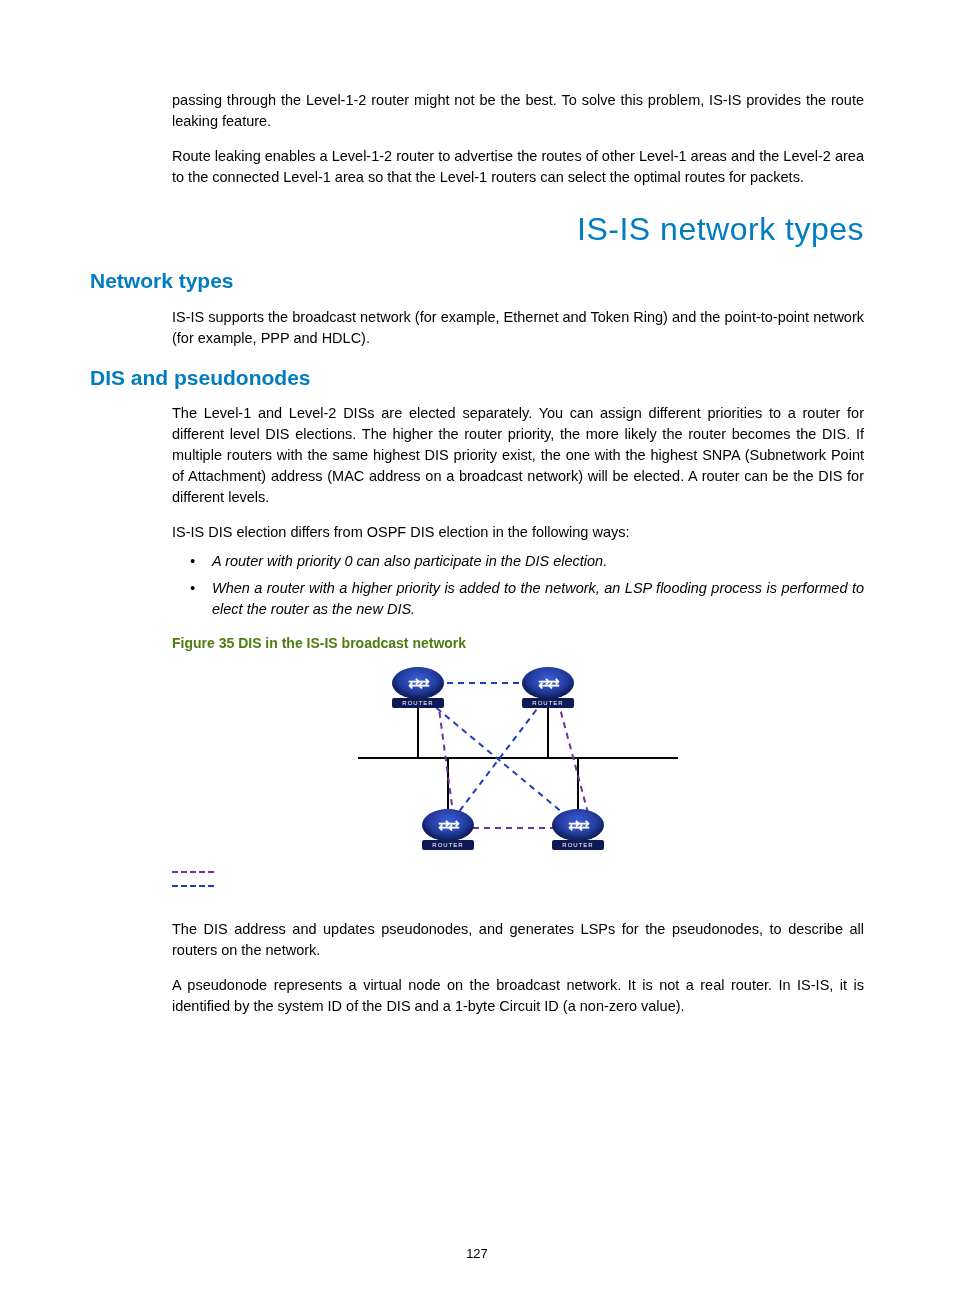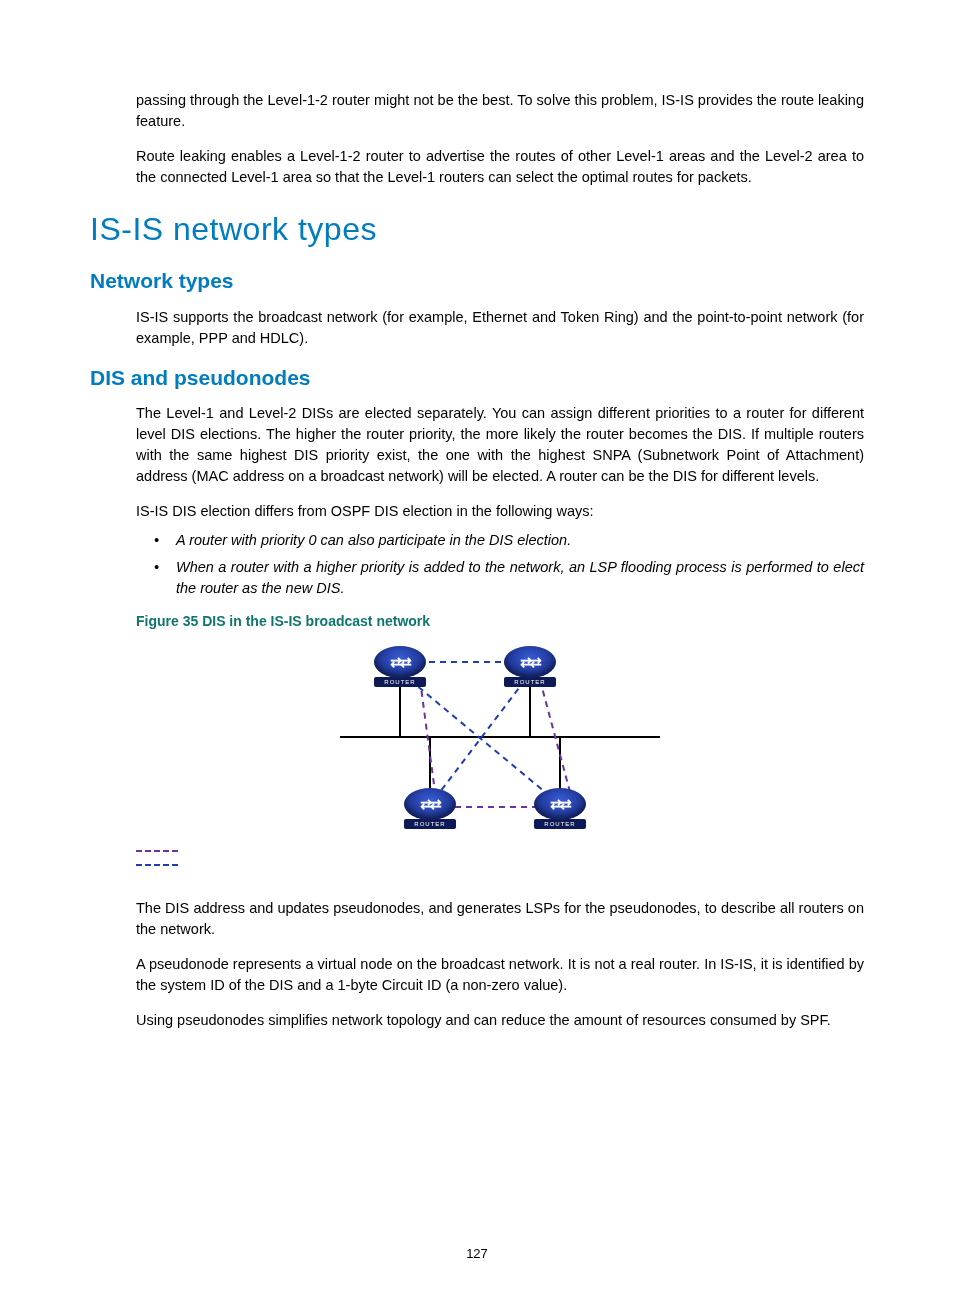--- a/index.html
+++ b/index.html
@@ -11,33 +11,34 @@
     width: 954px;
     height: 1296px;
     position: relative;
     background: #fff;
     line-height: 1.45;
   }
   .page {
     padding: 90px 90px 0 90px;
   }
   .indent {
-    margin-left: 46px;
+    margin-left: 82px;
   }
   p.body {
     margin: 0 0 14px 0;
     text-align: justify;
   }
   h1.sec {
     font-family: "Segoe UI Light", "Arial Narrow", Arial, sans-serif;
     font-weight: 300;
     font-size: 32px;
     color: #007cc0;
     margin: 18px 0 14px 0;
     letter-spacing: 0.5px;
+    text-align: right;
   }
   h2.sub {
     font-family: Arial, sans-serif;
     font-weight: bold;
     font-size: 21px;
     color: #007cc0;
     margin: 10px 0 10px 0;
   }
   ul.bullets {
     margin: 0 0 12px 0;
@@ -56,21 +57,21 @@
     position: absolute;
     left: 0;
     top: 0;
     color: #000;
   }
   .figref {
     color: #007cc0;
   }
   .figcap {
     font-weight: bold;
-    color: #0f766e;
+    color: #4d7c0f;
     font-size: 14px;
     margin: 6px 0 10px 0;
   }
   .figure-wrap {
     width: 100%;
     display: flex;
     flex-direction: column;
     align-items: center;
     margin: 4px 0 18px 0;
   }
@@ -201,18 +202,17 @@
       </div>
     </div>
 
     <div class="legend-dashes">
       <div class="dash" style="top:0; border-color:#7030a0;"></div>
       <div class="dash" style="top:14px; border-color:#1f3db5;"></div>
     </div>
 
     <p class="body" style="margin-top:18px;">The DIS address and updates pseudonodes, and generates LSPs for the pseudonodes, to describe all routers on the network.</p>
     <p class="body">A pseudonode represents a virtual node on the broadcast network. It is not a real router. In IS-IS, it is identified by the system ID of the DIS and a 1-byte Circuit ID (a non-zero value).</p>
-    <p class="body">Using pseudonodes simplifies network topology and can reduce the amount of resources consumed by SPF.</p>
   </div>
 
 </div>
 
 <div class="pgnum">127</div>
 
 </body></html>

